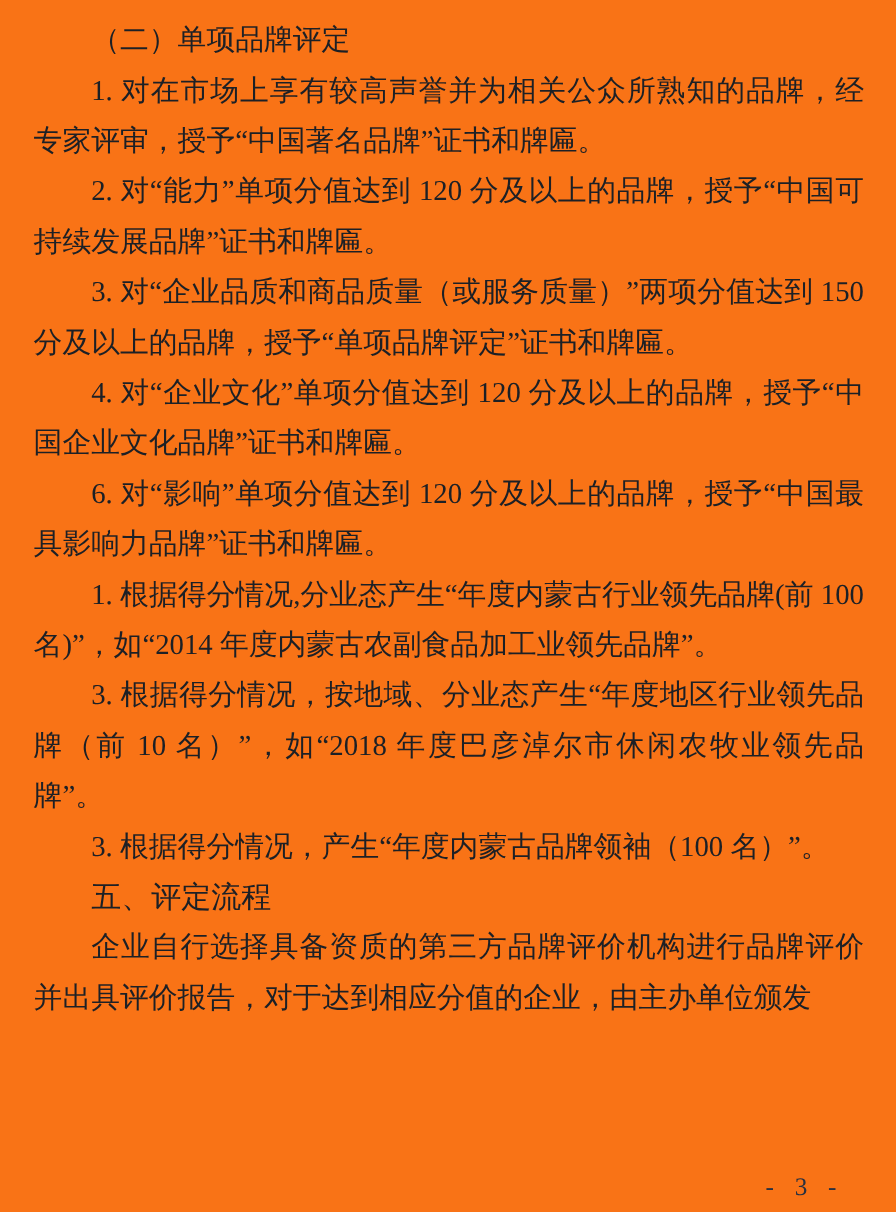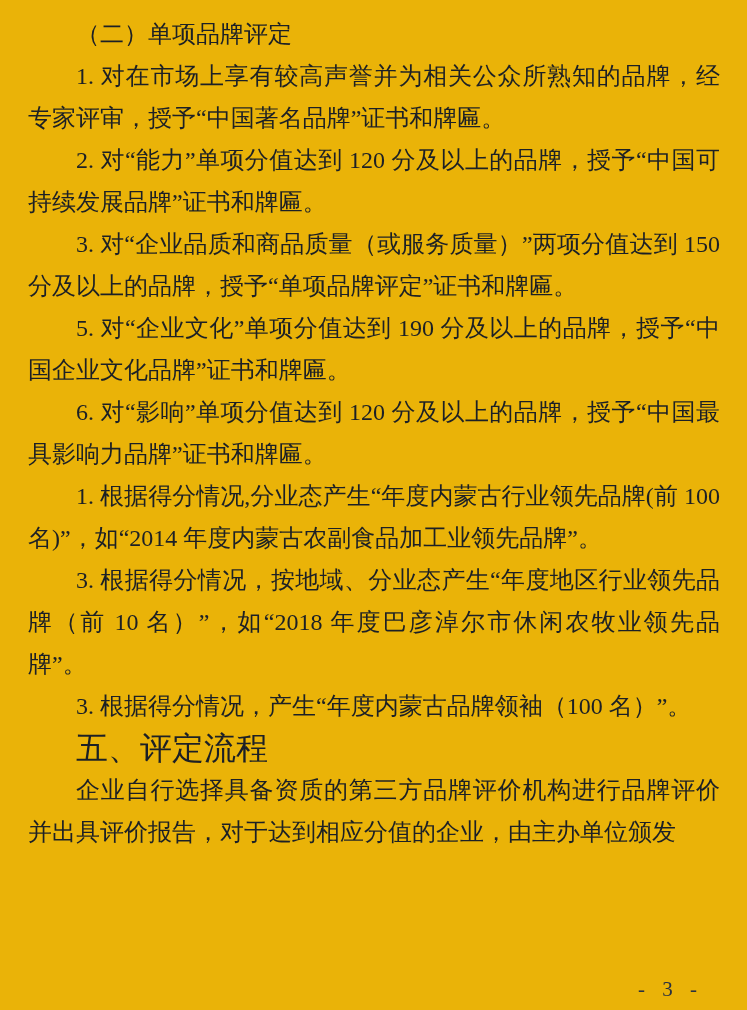--- a/index.html
+++ b/index.html
@@ -4,21 +4,21 @@
 <style>
   html, body {
     margin: 0;
     padding: 0;
     background: #ffffff;
   }
   .page {
     position: relative;
     width: 747px;
     height: 1010px;
-    background: #eab308;
+    background: #f97316;
     overflow: hidden;
     font-family: "Liberation Serif", "DejaVu Serif", serif;
     color: #1c2026;
   }
   .doc {
     position: absolute;
     left: 28px;
     top: 13px;
     width: 692px;
     font-size: 24px;
@@ -28,21 +28,21 @@
   .doc p {
     margin: 0;
     text-indent: 48px;
   }
   .doc p.heading-sub {
     
   }
   .doc p.heading-main {
     font-family: "Liberation Sans", "DejaVu Sans", sans-serif;
     font-weight: bold;
-    font-size: 32px;
+    font-size: 25px;
   }
   .bold {
     font-weight: normal;
   }
   .page-number {
     position: absolute;
     right: 44px;
     bottom: 8px;
     font-size: 21px;
     letter-spacing: 6px;
@@ -52,21 +52,21 @@
 </style>
 </head>
 <body>
 
 <div class="page">
   <div class="doc">
       <p class="heading-sub"><span>（二）单项品牌评定</span></p>
       <p class="body"><span>1. 对在市场上享有较高声誉并为相关公众所熟知的品牌，经专家评审，授予</span><span class="bold">“中国著名品牌”</span><span>证书和牌匾。</span></p>
       <p class="body"><span>2. 对“能力”单项分值达到 120 分及以上的品牌，授予</span><span class="bold">“中国可持续发展品牌”</span><span>证书和牌匾。</span></p>
       <p class="body"><span>3. 对“企业品质和商品质量（或服务质量）”两项分值达到 150 分及以上的品牌，授予</span><span class="bold">“单项品牌评定”</span><span>证书和牌匾。</span></p>
-      <p class="body"><span>5. 对“企业文化”单项分值达到 190 分及以上的品牌，授予</span><span class="bold">“中国企业文化品牌”</span><span>证书和牌匾。</span></p>
+      <p class="body"><span>4. 对“企业文化”单项分值达到 120 分及以上的品牌，授予</span><span class="bold">“中国企业文化品牌”</span><span>证书和牌匾。</span></p>
       <p class="body"><span>6. 对“影响”单项分值达到 120 分及以上的品牌，授予</span><span class="bold">“中国最具影响力品牌”</span><span>证书和牌匾。</span></p>
       <p class="body"><span>1. 根据得分情况,分业态产生</span><span class="bold">“年度内蒙古行业领先品牌(前 100 名)”</span><span>，如“2014 年度内蒙古农副食品加工业领先品牌”。</span></p>
       <p class="body"><span>3. 根据得分情况，按地域、分业态产生</span><span class="bold">“年度地区行业领先品牌（前 10 名）”</span><span>，如“2018 年度巴彦淖尔市休闲农牧业领先品牌”。</span></p>
       <p class="body"><span>3. 根据得分情况，产生</span><span class="bold">“年度内蒙古品牌领袖（100 名）”</span><span>。</span></p>
       <p class="heading-main"><span class="bold">五、评定流程</span></p>
       <p class="body"><span>企业自行选择具备资质的第三方品牌评价机构进行品牌评价并出具评价报告，对于达到相应分值的企业，由主办单位颁发</span></p>
     </div>
   <div class="page-number">- 3 -</div>
 </div>
 

